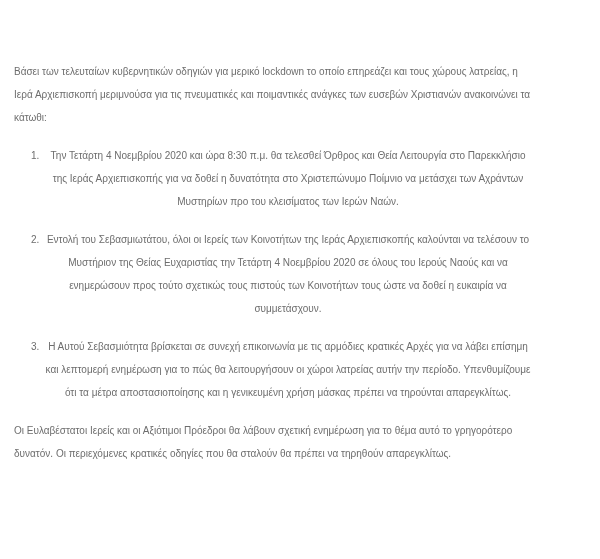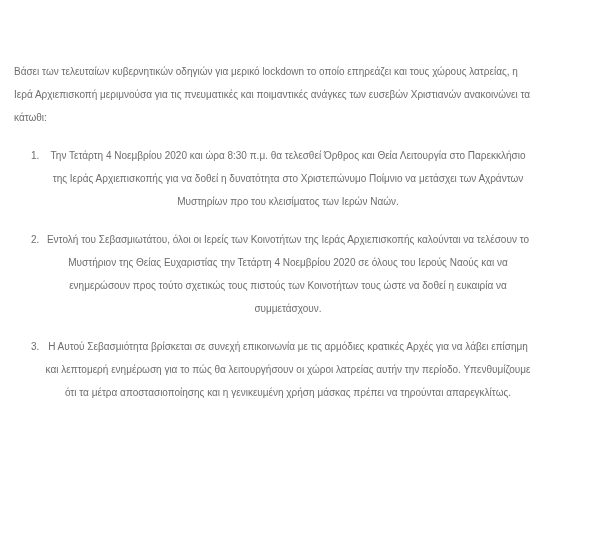--- a/index.html
+++ b/index.html
@@ -39,14 +39,15 @@
 
 <div class="doc">
   <p>Βάσει των τελευταίων κυβερνητικών οδηγιών για μερικό lockdown το οποίο επηρεάζει και τους χώρους λατρείας, η Ιερά Αρχιεπισκοπή μεριμνούσα για τις πνευματικές και ποιμαντικές ανάγκες των ευσεβών Χριστιανών ανακοινώνει τα κάτωθι:</p>
 
   <ol>
     <li>Την Τετάρτη 4 Νοεμβρίου 2020 και ώρα 8:30 π.μ. θα τελεσθεί Όρθρος και Θεία Λειτουργία στο Παρεκκλήσιο της Ιεράς Αρχιεπισκοπής για να δοθεί η δυνατότητα στο Χριστεπώνυμο Ποίμνιο να μετάσχει των Αχράντων Μυστηρίων προ του κλεισίματος των Ιερών Ναών.</li>
     <li>Εντολή του Σεβασμιωτάτου, όλοι οι Ιερείς των Κοινοτήτων της Ιεράς Αρχιεπισκοπής καλούνται να τελέσουν το Μυστήριον της Θείας Ευχαριστίας την Τετάρτη 4 Νοεμβρίου 2020 σε όλους του Ιερούς Ναούς και να ενημερώσουν προς τούτο σχετικώς τους πιστούς των Κοινοτήτων τους ώστε να δοθεί η ευκαιρία να συμμετάσχουν.</li>
     <li>Η Αυτού Σεβασμιότητα βρίσκεται σε συνεχή επικοινωνία με τις αρμόδιες κρατικές Αρχές για να λάβει επίσημη και λεπτομερή ενημέρωση για το πώς θα λειτουργήσουν οι χώροι λατρείας αυτήν την περίοδο. Υπενθυμίζουμε ότι τα μέτρα αποστασιοποίησης και η γενικευμένη χρήση μάσκας πρέπει να τηρούνται απαρεγκλίτως.</li>
   </ol>
 
+  <p>Οι Ευλαβέστατοι Ιερείς και οι Αξιότιμοι Πρόεδροι θα λάβουν σχετική ενημέρωση για το θέμα αυτό το γρηγορότερο δυνατόν. Οι περιεχόμενες κρατικές οδηγίες που θα σταλούν θα πρέπει να τηρηθούν απαρεγκλίτως.</p>
 
 </div>
 
 </body></html>

